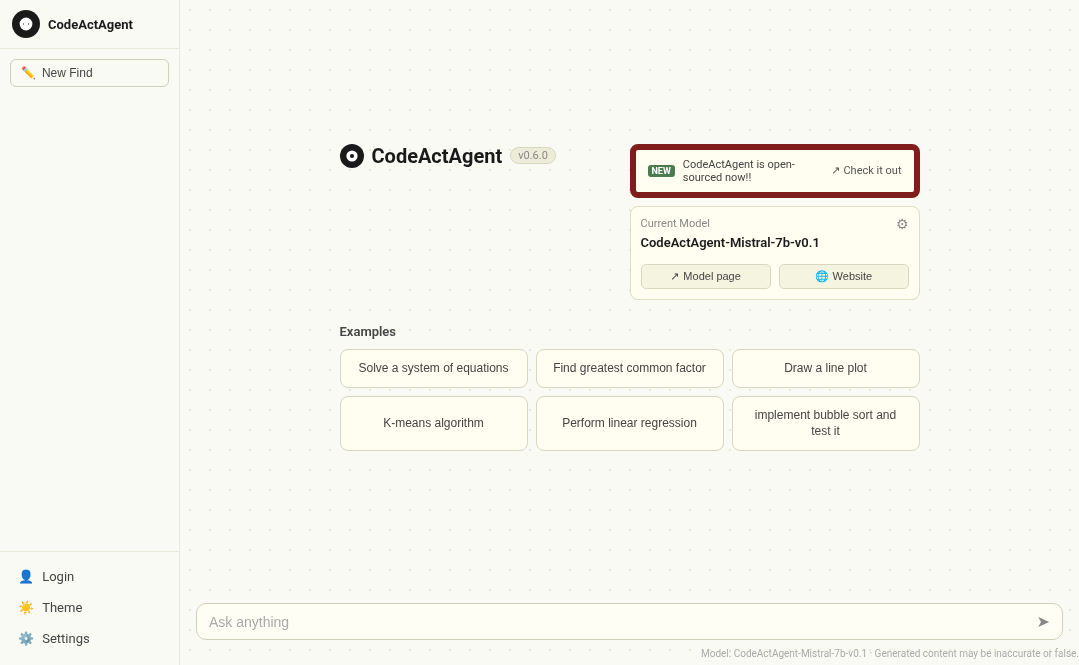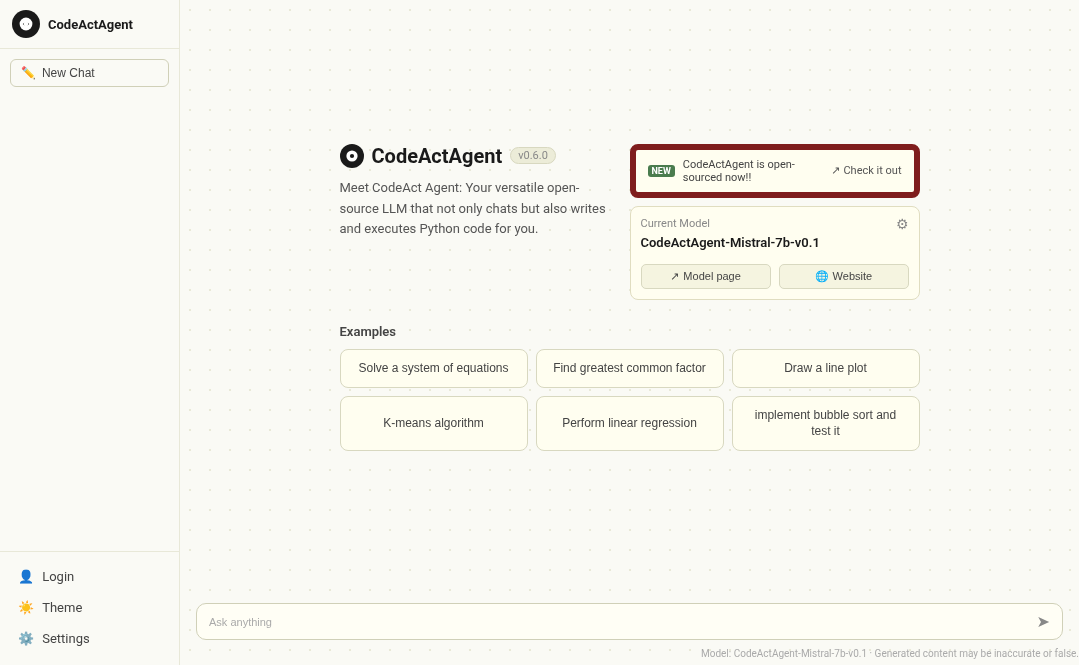--- a/index.html
+++ b/index.html
@@ -321,21 +321,21 @@
       display: flex;
       align-items: center;
       padding: 8px 12px;
       gap: 8px;
     }
 
     .chat-input {
       flex: 1;
       border: none;
       background: transparent;
-      font-size: 11px;
+      font-size: 14px;
       color: #666;
       outline: none;
     }
 
     .chat-input::placeholder {
       color: #aaa;
     }
 
     .send-btn {
       background: none;
@@ -367,21 +367,21 @@
         <circle cx="10" cy="10" r="8"></circle>
         <path d="M6 10 Q10 5 14 10 Q10 15 6 10Z" fill="#1a1a1a"></path>
         <circle cx="10" cy="10" r="3" fill="white"></circle>
       </svg>
     </div>
     <span class="brand-name">CodeActAgent</span>
   </div>
 
   <button class="new-chat-btn">
     <span>✏️</span>
-    <span>New Chat</span>
+    <span>New Find</span>
   </button>
 
   <div class="sidebar-bottom">
     <div class="sidebar-bottom-item">
       <span>👤</span>
       <span>Login</span>
     </div>
     <div class="sidebar-bottom-item">
       <span>☀️</span>
       <span>Theme</span>
@@ -402,21 +402,20 @@
         <div class="app-title-row">
           <div class="app-logo">
             <svg viewBox="0 0 20 20" width="14" height="14" fill="white">
               <circle cx="10" cy="10" r="8"></circle>
               <circle cx="10" cy="10" r="3" fill="#1a1a1a"></circle>
             </svg>
           </div>
           <span class="app-title">CodeActAgent</span>
           <span class="version-badge">v0.6.0</span>
         </div>
-        <p class="app-description">Meet CodeAct Agent: Your versatile open-source LLM that not only chats but also writes and executes Python code for you.</p>
       </div>
 
       <div class="right-panel">
 
         <div class="announcement-banner">
           <span class="new-badge">NEW</span>
           <span class="announcement-text">CodeActAgent is open-sourced now!!</span>
           <span class="check-it-out-link">
             <span>↗</span>
             <span>Check it out</span>

